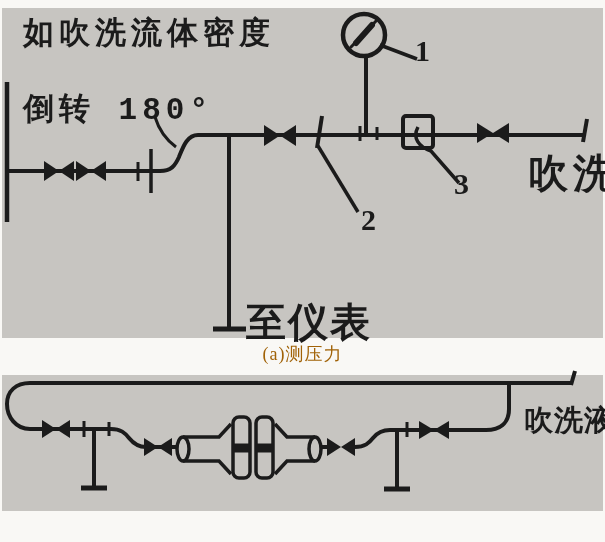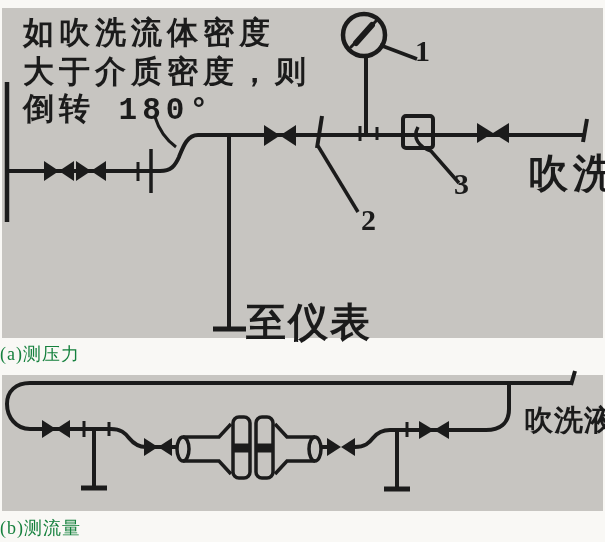--- a/index.html
+++ b/index.html
@@ -9,23 +9,23 @@
     position:relative;overflow:hidden;
   }
   .stage{position:absolute;left:0;top:0;width:605px;height:496px;}
   .stage svg{position:absolute;left:0;top:0;}
   .txt{position:absolute;color:#1b1b1b;white-space:nowrap;}
   .note{font-weight:bold;font-size:31px;line-height:39px;letter-spacing:5px;}
   .cjk-big{font-weight:bold;font-size:40px;letter-spacing:5px;}
   .cjk-mid{font-weight:bold;font-size:24px;letter-spacing:1px;}
   .callout{font-family:"Liberation Serif","DejaVu Serif",serif;font-weight:bold;font-size:30px;}
   .caption{
-    position:absolute;left:0;width:605px;
+    position:absolute;left:0;width:605px;text-align:center;
     font-family:"Liberation Serif","DejaVu Serif",serif;
-    font-size:18px;color:#15803d;letter-spacing:1px;
+    font-size:18px;color:#a16207;letter-spacing:1px;
   }
 </style>
 </head>
 <body>
 
 <div class="stage">
 
   <svg width="605" height="542" viewBox="0 0 605 542">
 
     <rect x="2" y="8" width="601" height="330" fill="#c7c5c1"></rect>
@@ -129,27 +129,25 @@
           <polygon points="355,438 355,456 341,447"></polygon>
       </g>
       <g>
         <polygon points="419,421 419,439 434,430"></polygon>
           <polygon points="449,421 449,439 434,430"></polygon>
       </g>
     </g>
   </svg>
 
   <div class="txt note" style="left:23px;top:13px;">如吹洗流体密度</div>
-  <div class="txt note" style="left:23px;top:52px;">大于介质密度，则</div>
   <div class="txt note" style="left:23px;top:91px;font-family:Liberation Mono, monospace;">倒转 180°</div>
 
   <div class="txt callout" style="left:415px;top:34px;">1</div>
   <div class="txt callout" style="left:361px;top:203px;">2</div>
   <div class="txt callout" style="left:454px;top:167px;">3</div>
 
   <div class="txt cjk-big" style="left:528px;top:146px;">吹洗</div>
   <div class="txt cjk-big" style="left:246px;top:295px;letter-spacing:2px;text-align:right;">至仪表</div>
   <div class="caption" style="top:342px;">(a)测压力</div>
 
   <div class="txt cjk-mid" style="left:524px;top:401px;font-size:29px;">吹洗液</div>
-  <div class="caption" style="top:516px;">(b)测流量</div>
 
 </div>
 
 </body></html>

